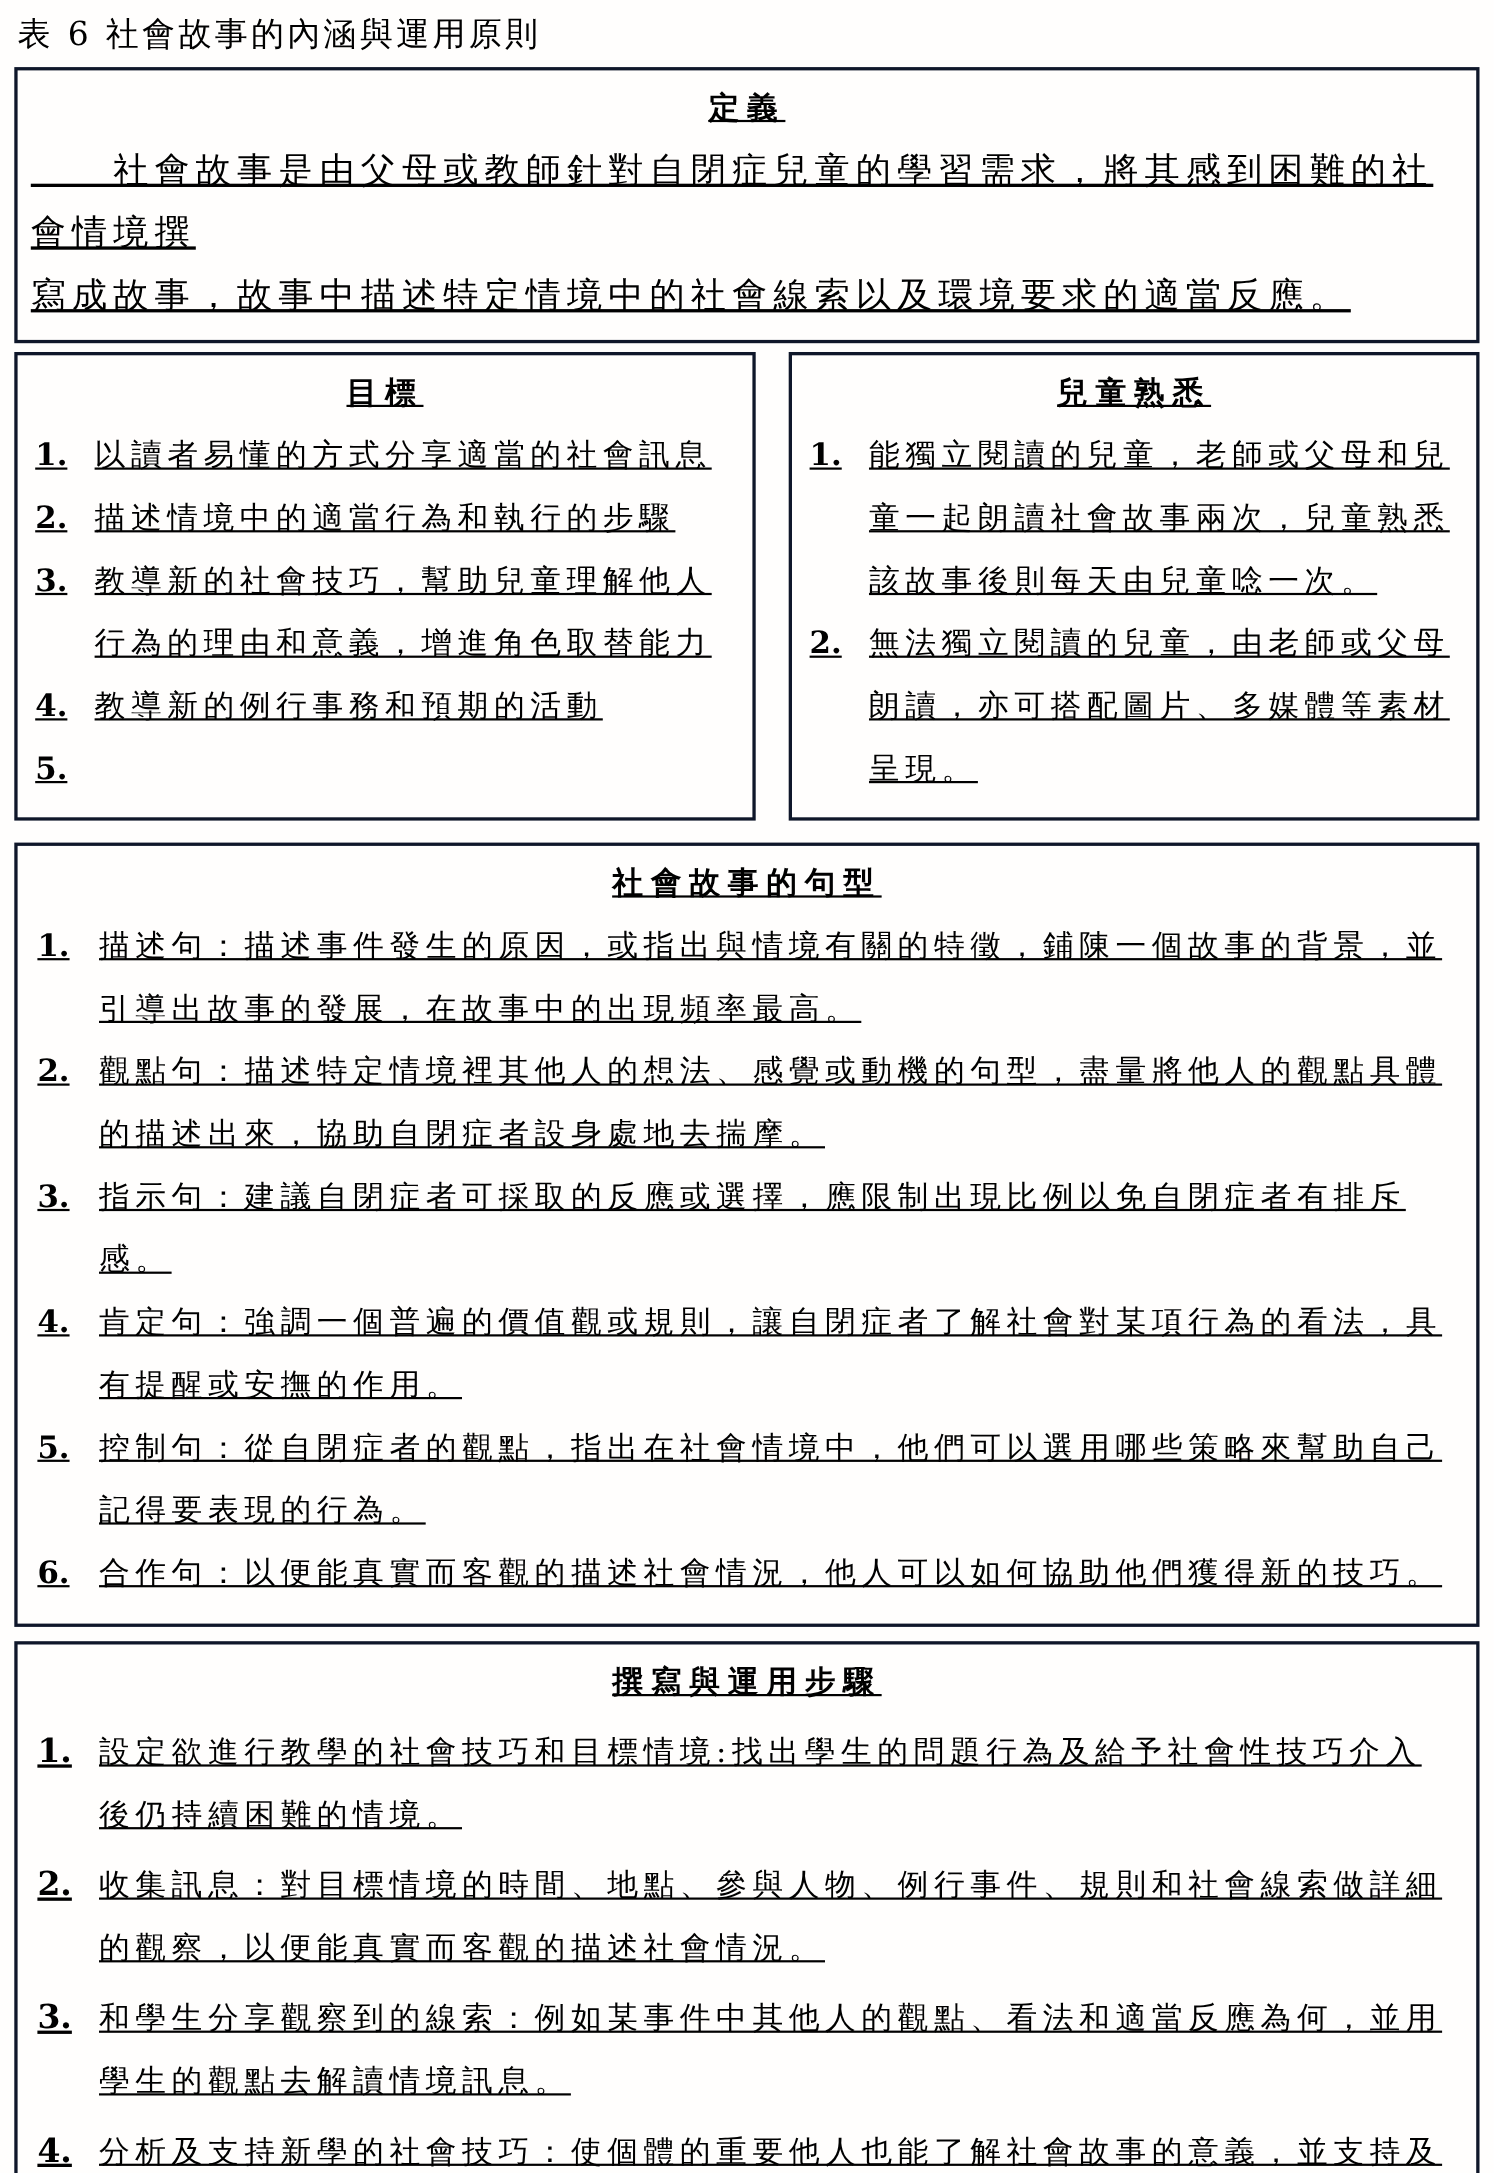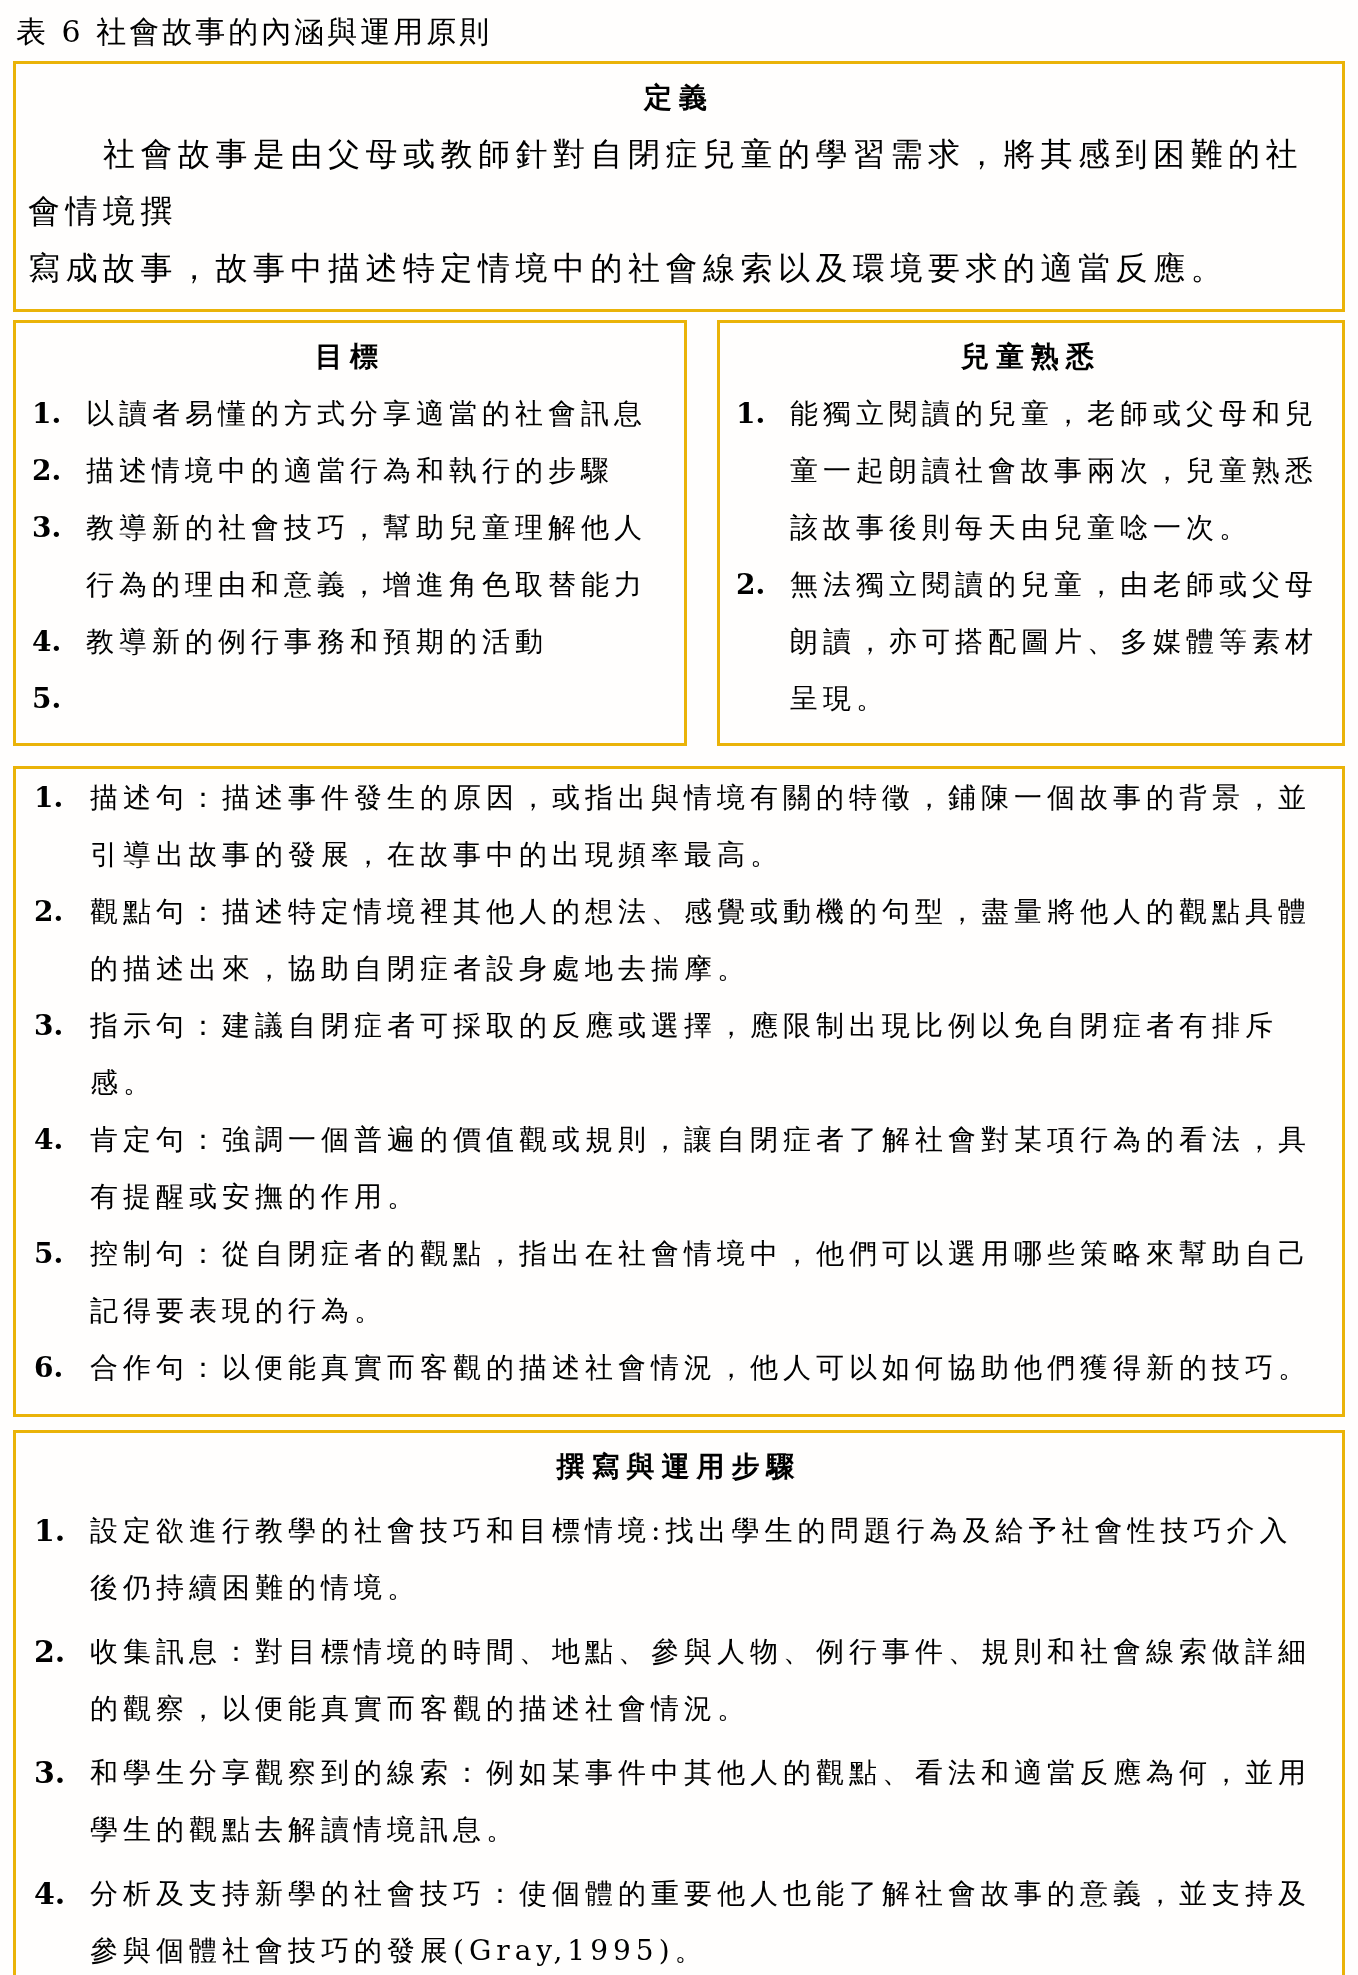--- a/index.html
+++ b/index.html
@@ -17,23 +17,24 @@
   }
   .doc-title {
     font-size: 30px;
     font-weight: 500;
     letter-spacing: 3px;
     margin: 2px 0 9px 3px;
     line-height: 40px;
     white-space: nowrap;
   }
   .box {
-    border: 3px solid #eab308;
+    border: 3px solid #0f172a;
     background: #fffefd;
     box-sizing: border-box;
+    text-decoration: underline;
   }
   .box-heading {
     text-align: center;
     font-weight: bold;
     font-size: 28px;
     letter-spacing: 7px;
     line-height: 57px;
     padding-top: 5px;
   }
   .def-box { margin-bottom: 8px; }
@@ -131,20 +132,21 @@
           <span class="txt">無法獨立閱讀的兒童，由老師或父母
 朗讀，亦可搭配圖片、多媒體等素材
 呈現。</span>
         </div>
       </div>
     </div>
 
   </div>
 
   <div class="box wide-box">
+    <div class="box-heading">社會故事的句型</div>
     <div class="num-list">
       <div class="num-item">
         <span class="num">1.</span>
         <span class="txt">描述句：描述事件發生的原因，或指出與情境有關的特徵，鋪陳一個故事的背景，並
 引導出故事的發展，在故事中的出現頻率最高。</span>
       </div>
       <div class="num-item">
         <span class="num">2.</span>
         <span class="txt">觀點句：描述特定情境裡其他人的想法、感覺或動機的句型，盡量將他人的觀點具體
 的描述出來，協助自閉症者設身處地去揣摩。</span>

